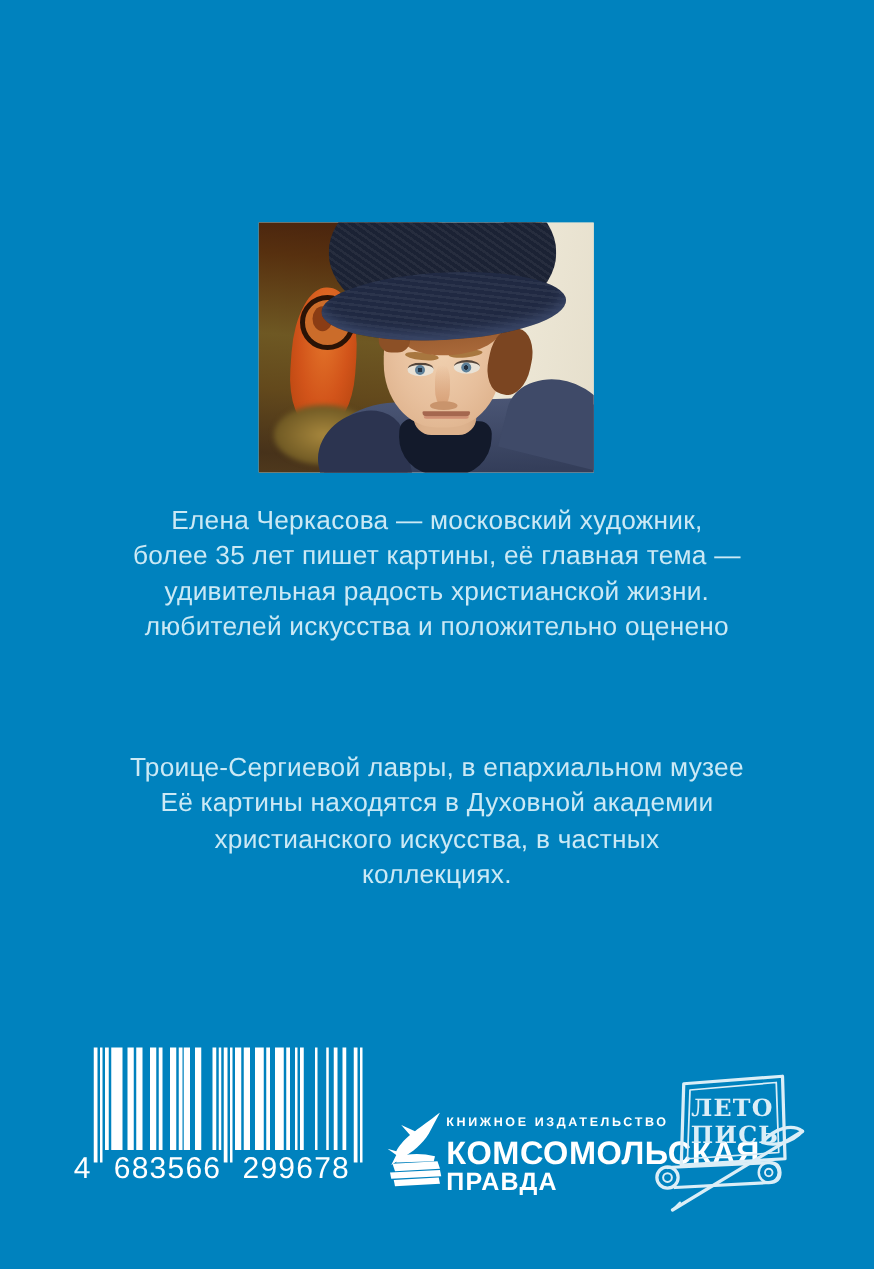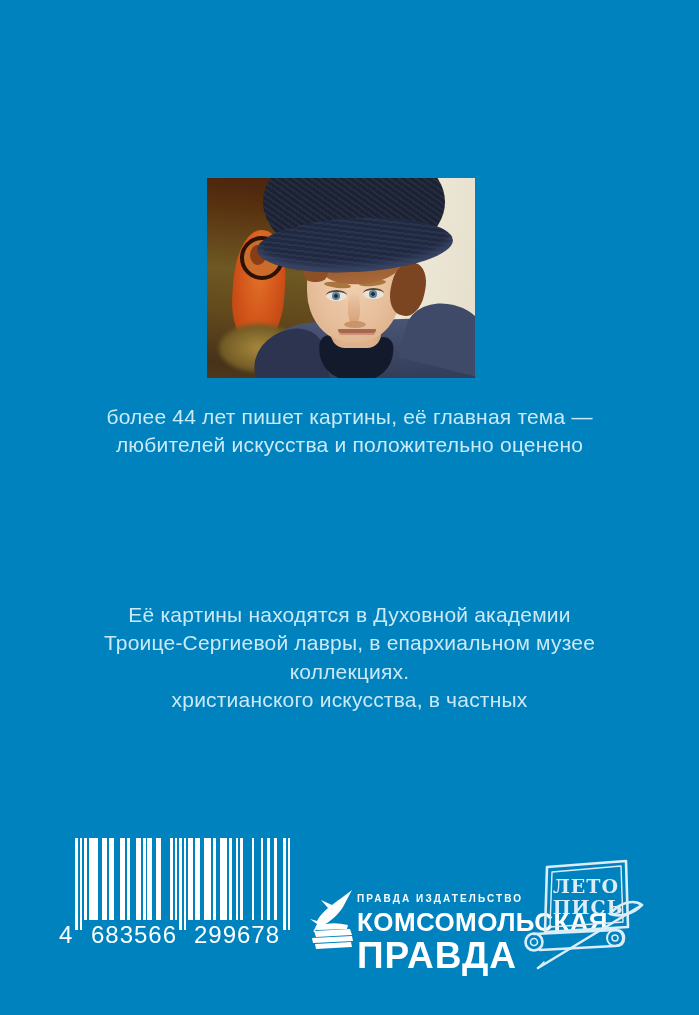--- a/index.html
+++ b/index.html
@@ -69,21 +69,21 @@
   .bc-first{left:-16px;}
   .bc-left{left:14px;width:90px;text-align:center;}
   .bc-right{left:117px;width:90px;text-align:center;}
 
   
   .kp-logo{position:absolute;left:310px;top:888px;width:210px;height:62px;color:#ffffff;}
   .kp-icon{position:absolute;left:0;top:2px;}
   .kp-text{position:absolute;left:47px;top:0;}
   .kp-imprint{font-size:10px;font-weight:bold;letter-spacing:2.1px;margin-top:5px;white-space:nowrap;}
   .kp-name1{font-size:26px;font-weight:800;letter-spacing:0.4px;margin-top:3px;white-space:nowrap;}
-  .kp-name2{font-size:37px;font-weight:800;letter-spacing:1px;margin-top:-3px;white-space:nowrap;}
+  .kp-name2{font-size:20px;font-weight:800;letter-spacing:1px;margin-top:-3px;white-space:nowrap;}
 
   
   .letopis{position:absolute;left:520px;top:850px;width:140px;height:130px;text-align:center;}
   .letopis text{font-family:"DejaVu Serif",serif;font-weight:bold;fill:#dbeef7;letter-spacing:1px;}
 </style>
 </head>
 <body>
 
 <div class="page">
 
@@ -110,28 +110,30 @@
     <div class="ph-nostril"></div>
     <div class="ph-mouth"></div>
     <div class="ph-bangs"></div>
     <div class="ph-hair-l"></div>
     <div class="ph-hair-r"></div>
     <div class="ph-hat"></div>
     <div class="ph-brim"></div>
   </div>
 
   <div class="bio bio1">
-      <div>более 44 лет пишет картины, её главная тема —</div>
+      <div>Елена Черкасова — московский художник,</div>
+      <div>более 35 лет пишет картины, её главная тема —</div>
+      <div>удивительная радость христианской жизни.</div>
       <div>любителей искусства и положительно оценено</div>
     </div>
   <div class="bio bio2">
+      <div>Троице-Сергиевой лавры, в епархиальном музее</div>
       <div>Её картины находятся в Духовной академии</div>
-      <div>Троице-Сергиевой лавры, в епархиальном музее</div>
+      <div>христианского искусства, в частных</div>
       <div>коллекциях.</div>
-      <div>христианского искусства, в частных</div>
     </div>
 
   <div class="barcode">
     <div class="bars" id="barcode-bars">
         <div class="bar" style="left: 0px; width: 2.66316px; height: 92px;"></div>
         <div class="bar" style="left: 4.52632px; width: 2.66316px; height: 92px;"></div>
         <div class="bar" style="left: 9.05263px; width: 2.66316px; height: 82px;"></div>
         <div class="bar" style="left: 13.5789px; width: 9.45263px; height: 82px;"></div>
         <div class="bar" style="left: 27.1579px; width: 4.92632px; height: 82px;"></div>
         <div class="bar" style="left: 33.9474px; width: 4.92632px; height: 82px;"></div>
@@ -167,21 +169,21 @@
 
   <div class="kp-logo">
     <svg class="kp-icon" width="44" height="60" viewBox="0 0 44 60">
       <path fill="#ffffff" d="M42 0 C33 7 27 11 22 15 L11 10 L18 18 C13 22 9 27 7 31 L0 29 L7 34 L3 42 L12 36 C20 32 28 25 33 17 Z"></path>
       <path fill="#ffffff" d="M7 36 Q21 31 38 35 L37 39 L7 40 Z"></path>
       <path fill="#ffffff" d="M4 41 L40 39 L42 45 L6 47 Z"></path>
       <path fill="#ffffff" d="M2 48 L42 46 L43 51 L3 53 Z"></path>
       <path fill="#ffffff" d="M5 54 L41 52 L42 57 L6 59 Z"></path>
     </svg>
     <div class="kp-text">
-      <div class="kp-imprint">ПРАВДА ИЗДАТЕЛЬСТВО</div>
+      <div class="kp-imprint">КНИЖНОЕ ИЗДАТЕЛЬСТВО</div>
       <div class="kp-name1">КОМСОМОЛЬСКАЯ</div>
       <div class="kp-name2">ПРАВДА</div>
     </div>
   </div>
 
   <div class="letopis">
     <svg width="140" height="130" viewBox="0 0 140 130">
       <g fill="none" stroke="#dbeef7" stroke-width="2.6" stroke-linecap="round" stroke-linejoin="round">
         <path d="M27 17 L106 11 L108 77 L25 82 Z"></path>
         <path d="M32 22 L101 16 L103 72 L30 77 Z" stroke-width="1.4"></path>

